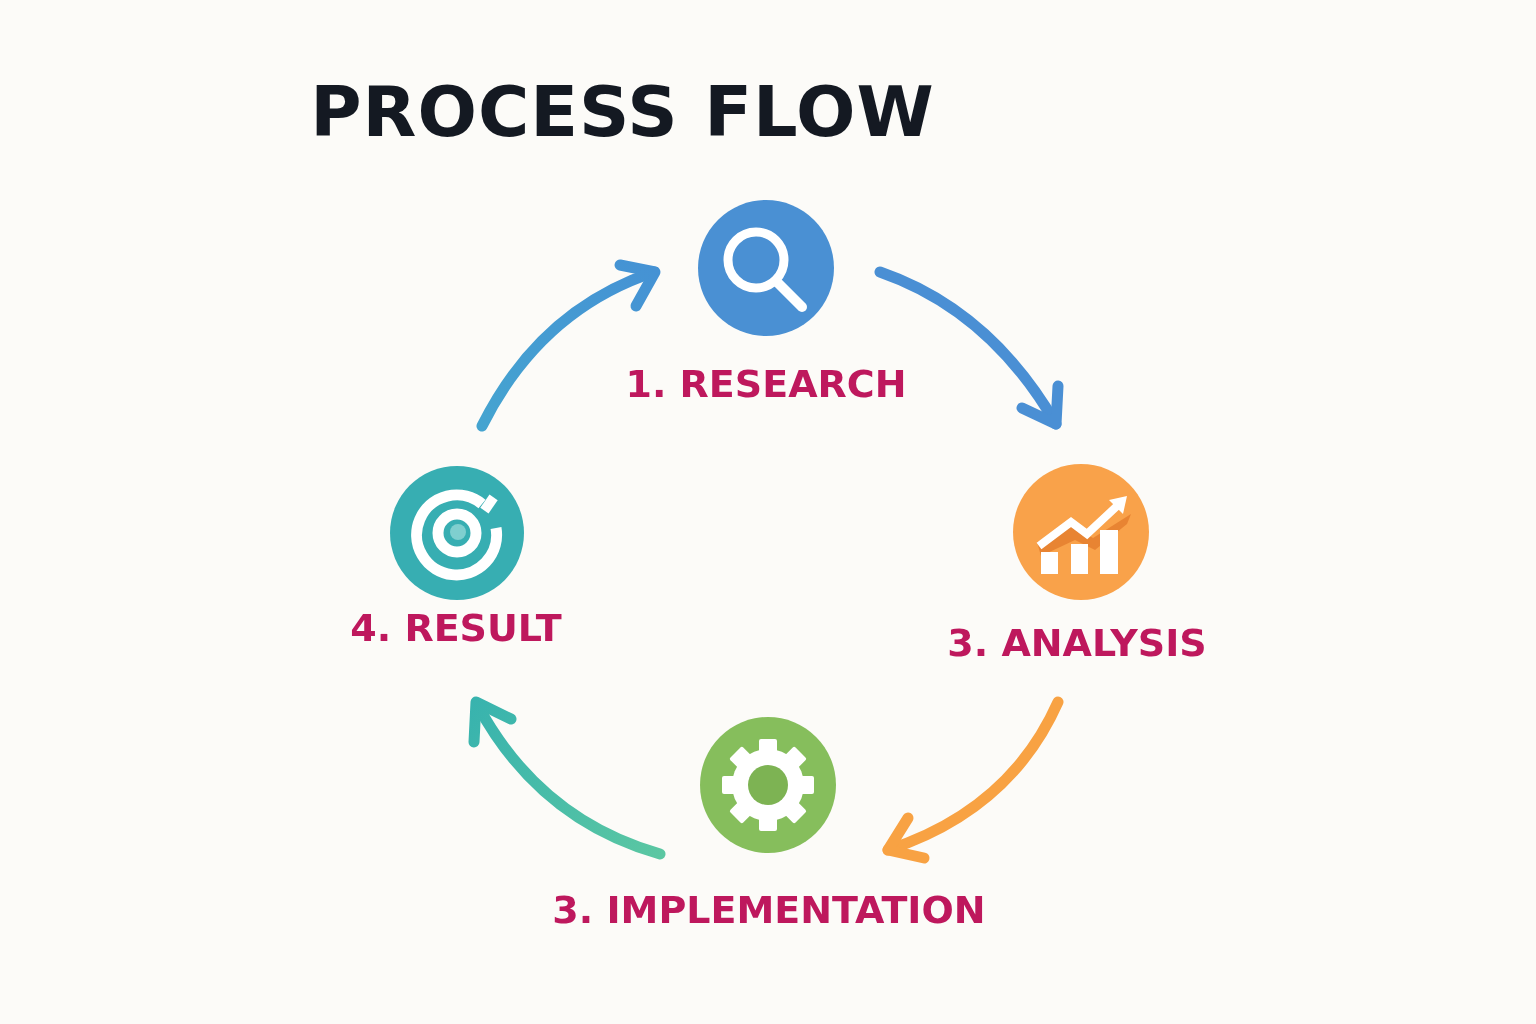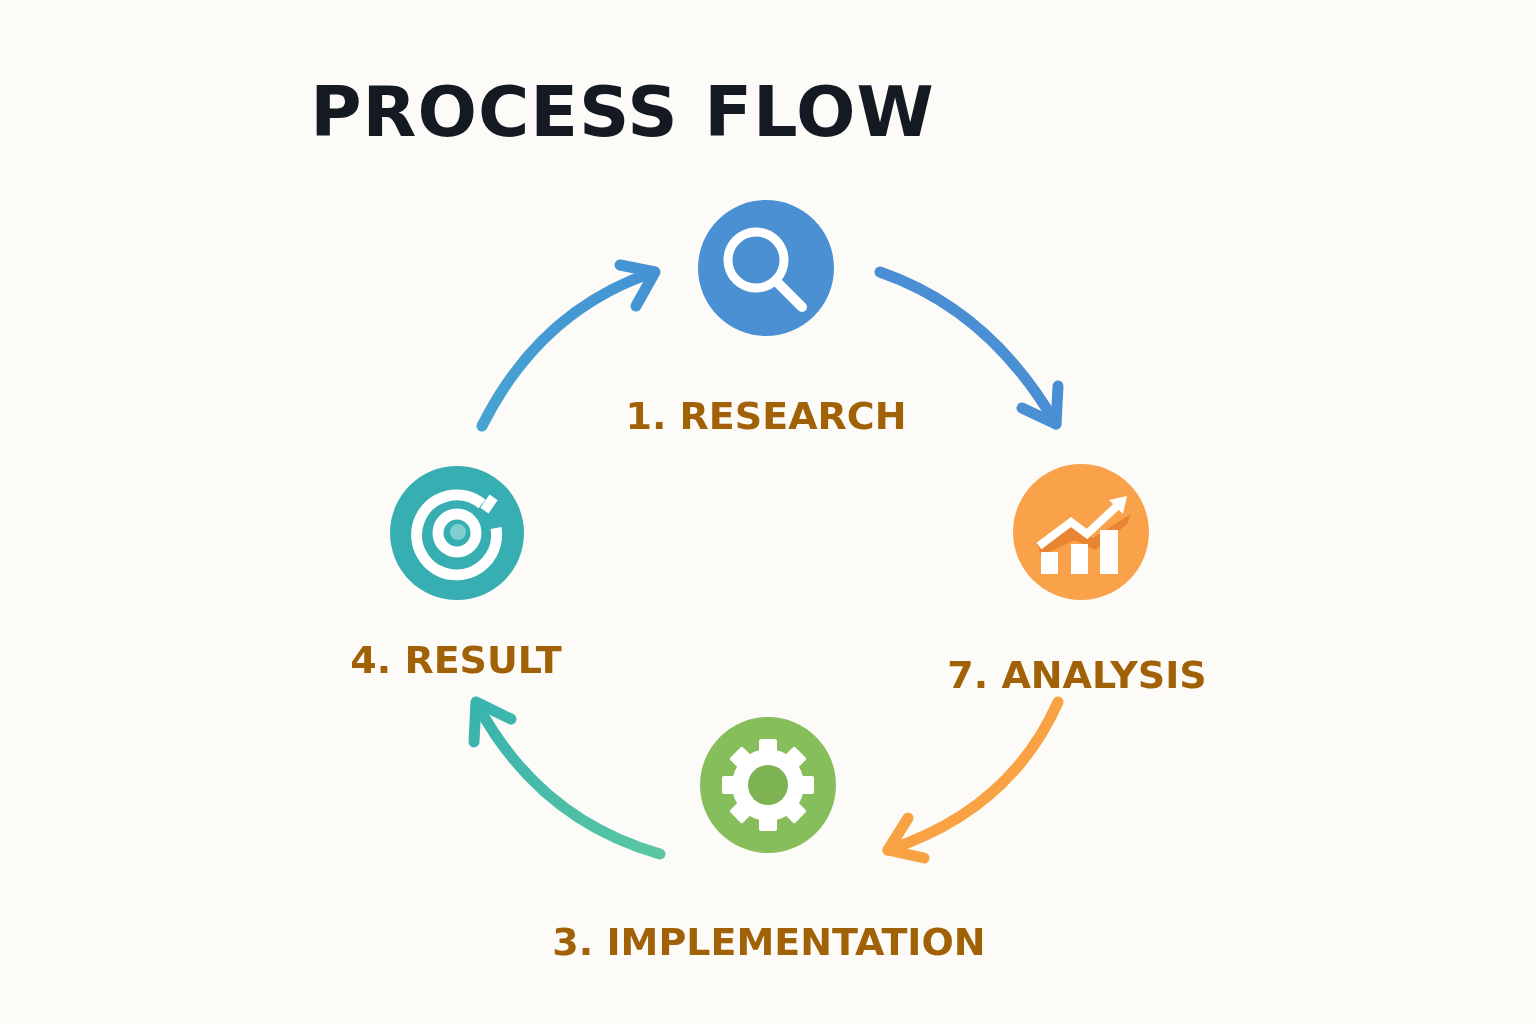--- a/index.html
+++ b/index.html
@@ -14,25 +14,24 @@
     text-align: center;
     font-family: "DejaVu Sans", sans-serif;
     font-weight: bold; font-size: 70px; letter-spacing: 1px;
     color: #141922;
     line-height: 80px;
   }
   .label {
     position: absolute;
     font-family: "DejaVu Sans", sans-serif;
     font-weight: bold; font-size: 38px;
-    color: #a16207;
+    color: #be185d;
     white-space: nowrap;
     line-height: 44px;
     transform: translateX(-50%);
-    margin-top: 32px;
   }
   .node {
     position: absolute; border-radius: 50%;
     display: flex; align-items: center; justify-content: center;
   }
   svg.flow { position: absolute; left: 0; top: 0; }
 </style>
 </head>
 <body>
 
@@ -82,21 +81,21 @@
 <div class="node" style="left:1013px; top:464px; width:136px; height:136px; background:#F9A24A;">
   <svg width="136" height="136" viewBox="0 0 136 136">
     <polygon points="24,78 60,62 80,74 118,50 114,60 82,86 62,76 28,92" fill="#E57F2E" opacity="0.85"></polygon>
     <rect x="28" y="88" width="17" height="22" fill="#ffffff"></rect>
     <rect x="58" y="80" width="17" height="30" fill="#ffffff"></rect>
     <rect x="87" y="66" width="18" height="44" fill="#ffffff"></rect>
     <polyline points="26,82 58,58 74,70 104,42" fill="none" stroke="#ffffff" stroke-width="8" stroke-linejoin="miter" stroke-linecap="butt"></polyline>
     <polygon points="96,36 114,32 110,50" fill="#ffffff"></polygon>
   </svg>
 </div>
-<div class="label" style="left:1077px; top:621px;">7. ANALYSIS</div>
+<div class="label" style="left:1077px; top:621px;">3. ANALYSIS</div>
 
 <div class="node" style="left:700px; top:717px; width:136px; height:136px; background:#86BE5C;">
   <svg width="136" height="136" viewBox="0 0 136 136">
     <g fill="#ffffff" transform="translate(68,68)">
       <rect x="-9" y="-46" width="18" height="16" rx="2"></rect>
       <rect x="-9" y="30" width="18" height="16" rx="2"></rect>
       <rect x="-46" y="-9" width="16" height="18" rx="2"></rect>
       <rect x="30" y="-9" width="16" height="18" rx="2"></rect>
       <g transform="rotate(45)">
         <rect x="-9" y="-46" width="18" height="16" rx="2"></rect>

